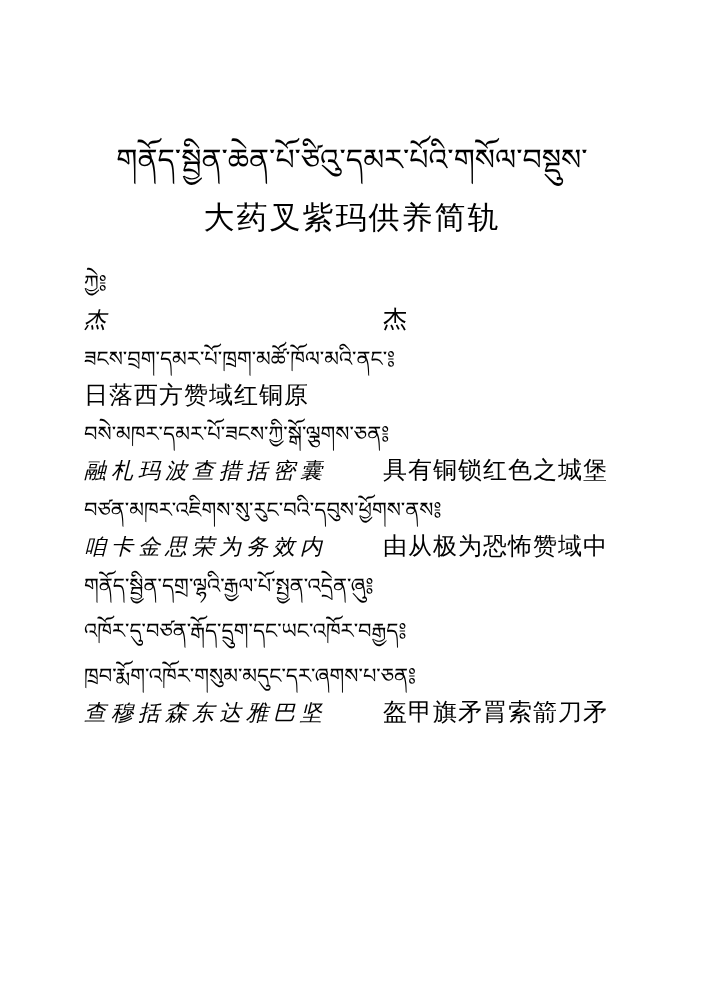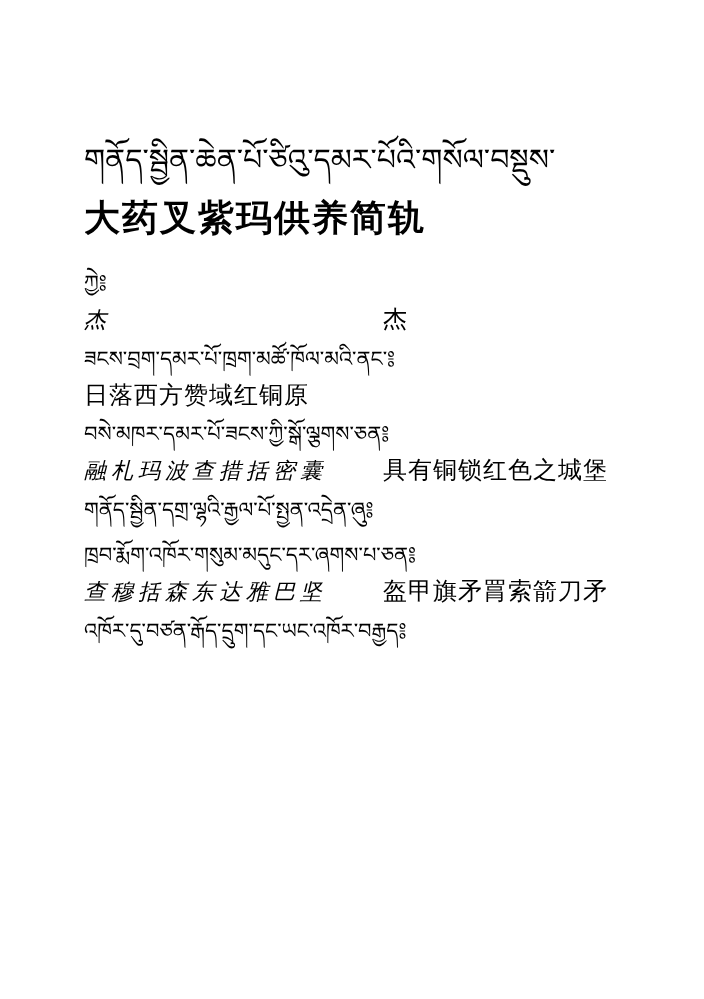--- a/index.html
+++ b/index.html
@@ -14,33 +14,33 @@
     margin: 0 auto;
     background: #ffffff;
     color: #000000;
     overflow: hidden;
     box-sizing: border-box;
     padding: 0 84px;
     font-family: "DejaVu Sans", sans-serif;
   }
   header.title-block {
     padding-top: 128px;
-    text-align: left;
+    text-align: center;
   }
   .tib-title {
     font-size: 30px;
     line-height: 64px;
     color: #000000;
     font-family: "DejaVu Sans", sans-serif;
   }
   .cn-title {
     margin: 8px 0 0 0;
-    font-size: 36px;
+    font-size: 31px;
     line-height: 34px;
-    font-weight: bold;
+    font-weight: normal;
     letter-spacing: 2px;
     font-family: "DejaVu Serif", "Liberation Serif", serif;
   }
   main.verse-body {
     margin-top: 32px;
     text-align: left;
   }
   .tib-line {
     font-size: 21px;
     line-height: 34px;
@@ -101,32 +101,39 @@
     </section>
 
     <section class="verse">
       <div class="tib-line">བསེ་མཁར་དམར་པོ་ཟངས་ཀྱི་སྒོ་ལྕགས་ཅན༔</div>
       <div class="pair-row">
         <span class="translit">融札玛波查措括密囊</span>
         <span class="translation">具有铜锁红色之城堡</span>
       </div>
     </section>
 
+    <section class="verse">
+      <div class="tib-line">བཙན་མཁར་འཇིགས་སུ་རུང་བའི་དབུས་ཕྱོགས་ནས༔</div>
+      <div class="pair-row">
+        <span class="translit">咱卡金思荣为务效内</span>
+        <span class="translation">由从极为恐怖赞域中</span>
+      </div>
+    </section>
 
     <section class="verse">
       <div class="tib-line">གནོད་སྦྱིན་དགྲ་ལྷའི་རྒྱལ་པོ་སྤྱན་འདྲེན་ཞུ༔</div>
+    </section>
+
+    <section class="verse">
+      <div class="tib-line">འཁོར་དུ་བཙན་རྒོད་དྲུག་དང་ཡང་འཁོར་བརྒྱད༔</div>
     </section>
 
     <section class="verse">
       <div class="tib-line">ཁྲབ་རྨོག་འཁོར་གསུམ་མདུང་དར་ཞགས་པ་ཅན༔</div>
       <div class="pair-row">
         <span class="translit">查穆括森东达雅巴坚</span>
         <span class="translation">盔甲旗矛罥索箭刀矛</span>
       </div>
     </section>
 
-    <section class="verse">
-      <div class="tib-line">འཁོར་དུ་བཙན་རྒོད་དྲུག་དང་ཡང་འཁོར་བརྒྱད༔</div>
-    </section>
-
   </main>
 
 </div>
 
 </body></html>

